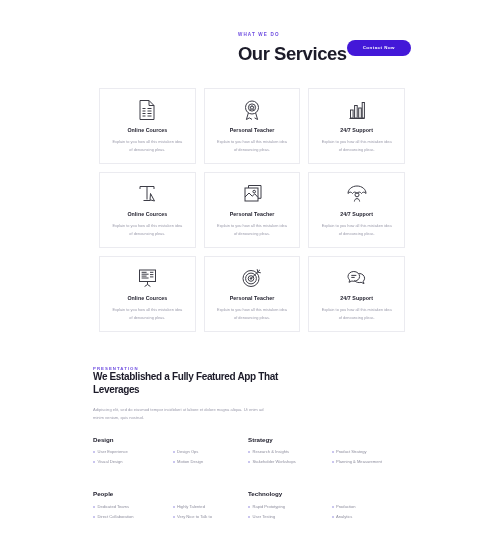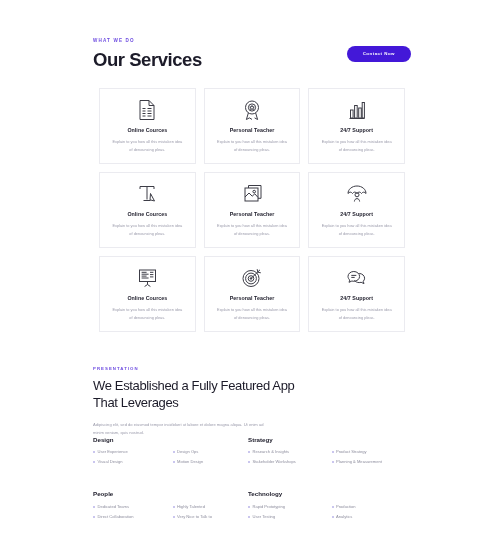--- a/index.html
+++ b/index.html
@@ -6,22 +6,22 @@
   html, body {
     width: 500px; height: 543px;
     background: #ffffff;
     font-family: "Liberation Sans", sans-serif;
     -webkit-font-smoothing: antialiased;
   }
   .page { width: 500px; height: 543px; position: relative; overflow: hidden; background:#fff; }
 
   
   .services-head {
-    position: absolute; left: 93px; top: 39px; width: 318px;
-    display: flex; align-items: flex-start; justify-content: space-between;
+    position: absolute; left: 93px; top: 33px; width: 318px;
+    display: flex; align-items: flex-start; justify-content: flex-end;
   }
   .eyebrow {
     font-size: 4.6px; letter-spacing: 1.15px; font-weight: 700;
     color: #6c4be0; text-transform: uppercase; line-height: 1;
   }
   .section-title {
     font-size: 18.5px; font-weight: 700; color: #1c1b29;
     letter-spacing: -0.45px; line-height: 1.1; margin-top: 6px;
   }
   .btn-contact {
@@ -53,22 +53,22 @@
   }
   .svc-desc {
     font-size: 3.9px; color: #9b9bab; line-height: 1.85;
     margin-top: 5px; max-width: 74px;
   }
 
   
   .pres { position: absolute; left: 93px; top: 367px; width: 318px; }
   .pres .eyebrow { font-size: 4.3px; letter-spacing: 1.05px; }
   .pres-title {
-    font-size: 13px; font-weight: 400; color: #1c1b29;
-    letter-spacing: -0.35px; line-height: 1.28; margin-top: 7px;
+    font-size: 10px; font-weight: 700; color: #1c1b29;
+    letter-spacing: -0.35px; line-height: 1.28; 
     max-width: 205px;
   }
   .pres-text {
     font-size: 4.1px; color: #9b9bab; line-height: 1.95;
     margin-top: 9px; max-width: 176px;
   }
 
   
   .skills {
     position: absolute; left: 93px; top: 437px; width: 318px;

